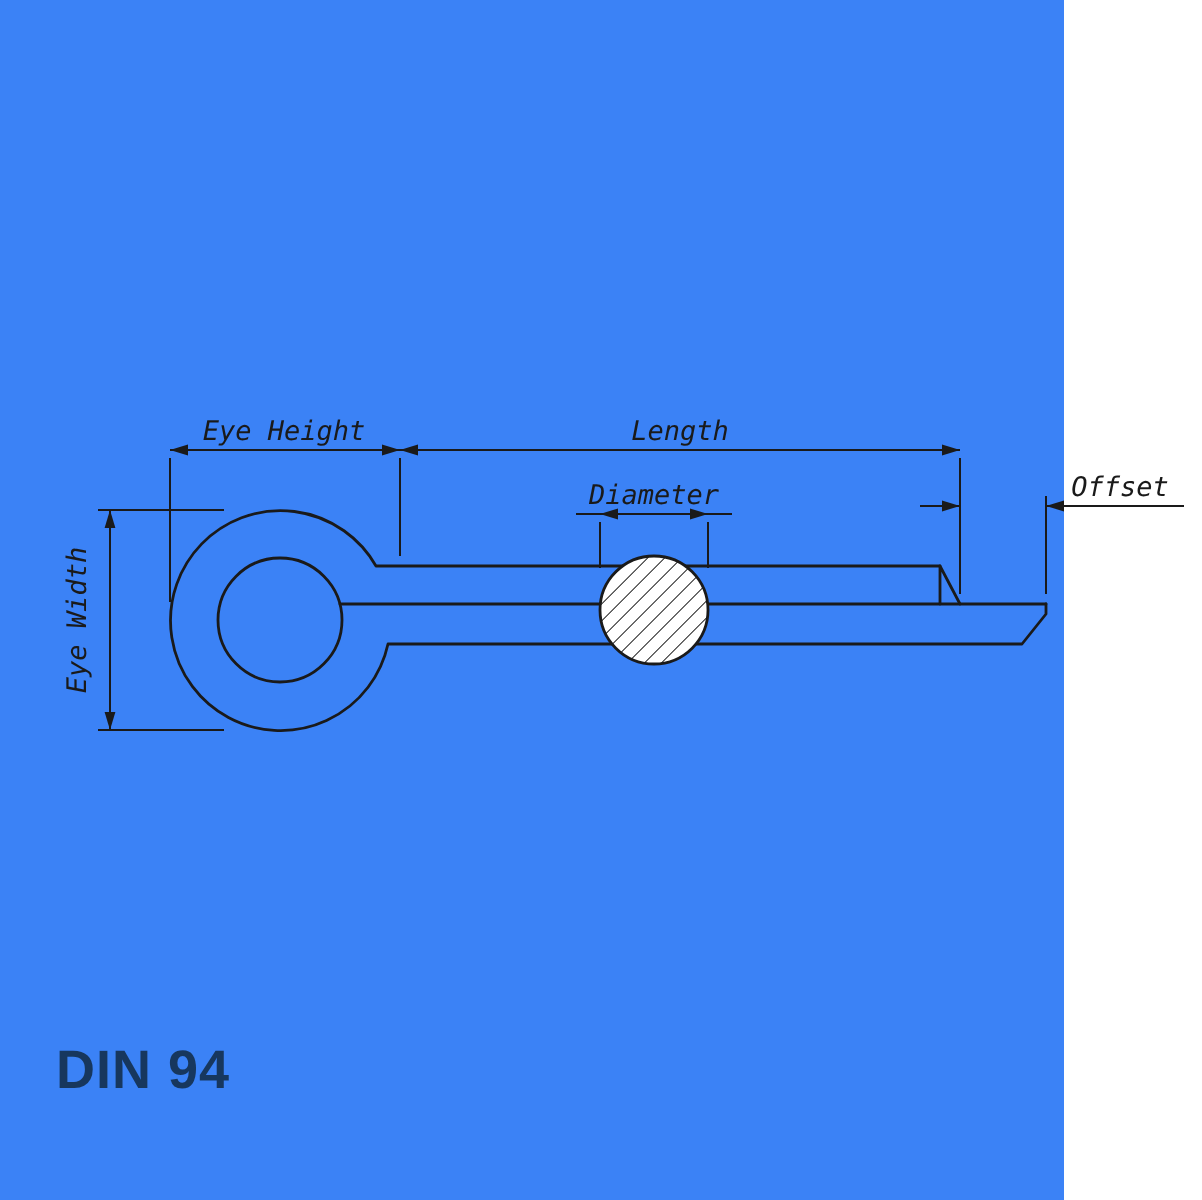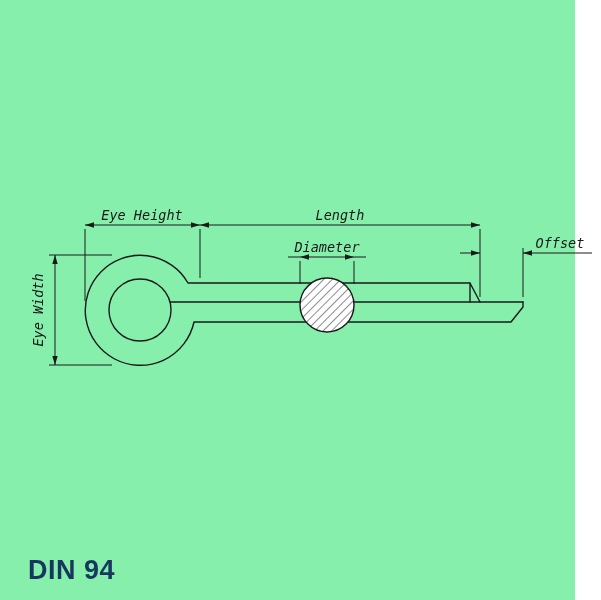--- a/index.html
+++ b/index.html
@@ -6,23 +6,23 @@
     margin: 0;
     padding: 0;
     background: #ffffff;
     width: 601px;
     height: 600px;
     overflow: hidden;
     font-family: "DejaVu Sans Mono", monospace;
   }
   .stage {
     position: relative;
-    width: 575px;
+    width: 532px;
     height: 600px;
-    background: #86efac;
+    background: #3b82f6;
   }
   svg { display: block; }
   .part-line {
     fill: none;
     stroke: #1a1a1a;
     stroke-width: 1.4;
     stroke-linejoin: round;
     stroke-linecap: round;
   }
   .dim-line {
@@ -33,21 +33,21 @@
   .arrow { fill: #1a1a1a; stroke: none; }
   .dim-text {
     font-family: "DejaVu Sans Mono", monospace;
     font-style: italic;
     font-size: 13.5px;
     fill: #1a1a1a;
   }
   .drawing-title {
     position: absolute;
     left: 28px;
-    top: 555px;
+    top: 520px;
     font-family: "Liberation Sans", sans-serif;
     font-weight: bold;
     font-size: 27px;
     color: #17375e;
     letter-spacing: 0.5px;
   }
 </style>
 </head>
 <body>
 

